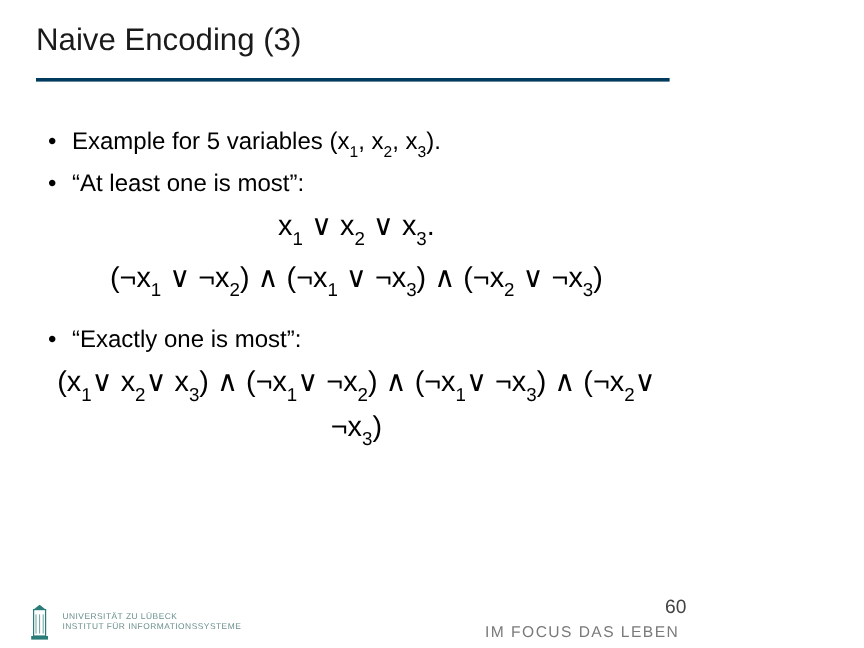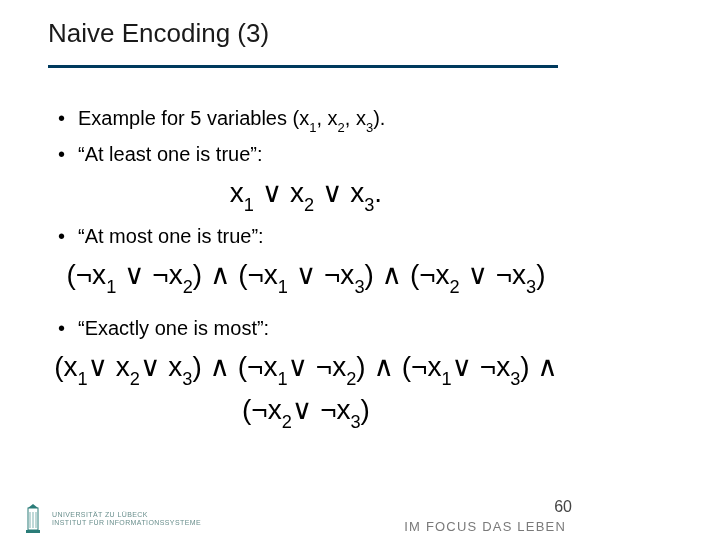--- a/index.html
+++ b/index.html
@@ -8,21 +8,21 @@
     font-family: Arial, Helvetica, sans-serif;
     background: #ffffff;
     color: #000;
     position: relative;
     overflow: hidden;
   }
   .slide {
     width: 588px;
     height: 540px;
     position: relative;
-    padding: 18px 30px 0 48px;
+    padding: 18px 30px 0 30px;
   }
   .title {
     font-size: 26px;
     font-weight: 400;
     color: #1a1a1a;
     padding-bottom: 10px;
   }
   .rule {
     border: none;
     border-top: 3px solid #003a5d;
@@ -45,21 +45,21 @@
   }
   ul.bullets > li::before {
     content: "•";
     position: absolute;
     left: 4px;
     top: 0;
     color: #000;
   }
   .formula {
     text-align: center;
-    font-size: 28px;
+    font-size: 24px;
     margin: 2px 0 6px 0;
   }
   .sub { font-size: 0.65em; vertical-align: sub; position: relative; top: 0.15em; }
   .block2 { margin-top: 16px; }
   .footer {
     position: absolute;
     left: 0; right: 0; bottom: 0;
     height: 46px;
     display: flex;
     align-items: flex-end;
@@ -102,33 +102,28 @@
   <hr class="rule">
 
   <div class="content">
     <ul class="bullets">
 
       <li>
         <span>Example for 5 variables (x</span><span class="sub">1</span><span>, x</span><span class="sub">2</span><span>, x</span><span class="sub">3</span><span>).</span>
       </li>
 
       <li>
-        <span>“At least one is true”:</span>
+        <span>“At least one is most”:</span>
       </li>
     </ul>
 
     <div class="formula">
       <span>x</span><span class="sub">1</span><span> ∨ x</span><span class="sub">2</span><span> ∨ x</span><span class="sub">3</span><span>.</span>
     </div>
 
-    <ul class="bullets">
-      <li>
-        <span>“At most one is true”:</span>
-      </li>
-    </ul>
 
     <div class="formula">
       <span>(¬x</span><span class="sub">1</span><span> ∨  ¬x</span><span class="sub">2</span><span>) ∧ (¬x</span><span class="sub">1</span><span> ∨  ¬x</span><span class="sub">3</span><span>) ∧ (¬x</span><span class="sub">2</span><span> ∨  ¬x</span><span class="sub">3</span><span>)</span>
     </div>
 
     <ul class="bullets block2">
       <li>
         <span>“Exactly one is most”:</span>
       </li>
     </ul>

